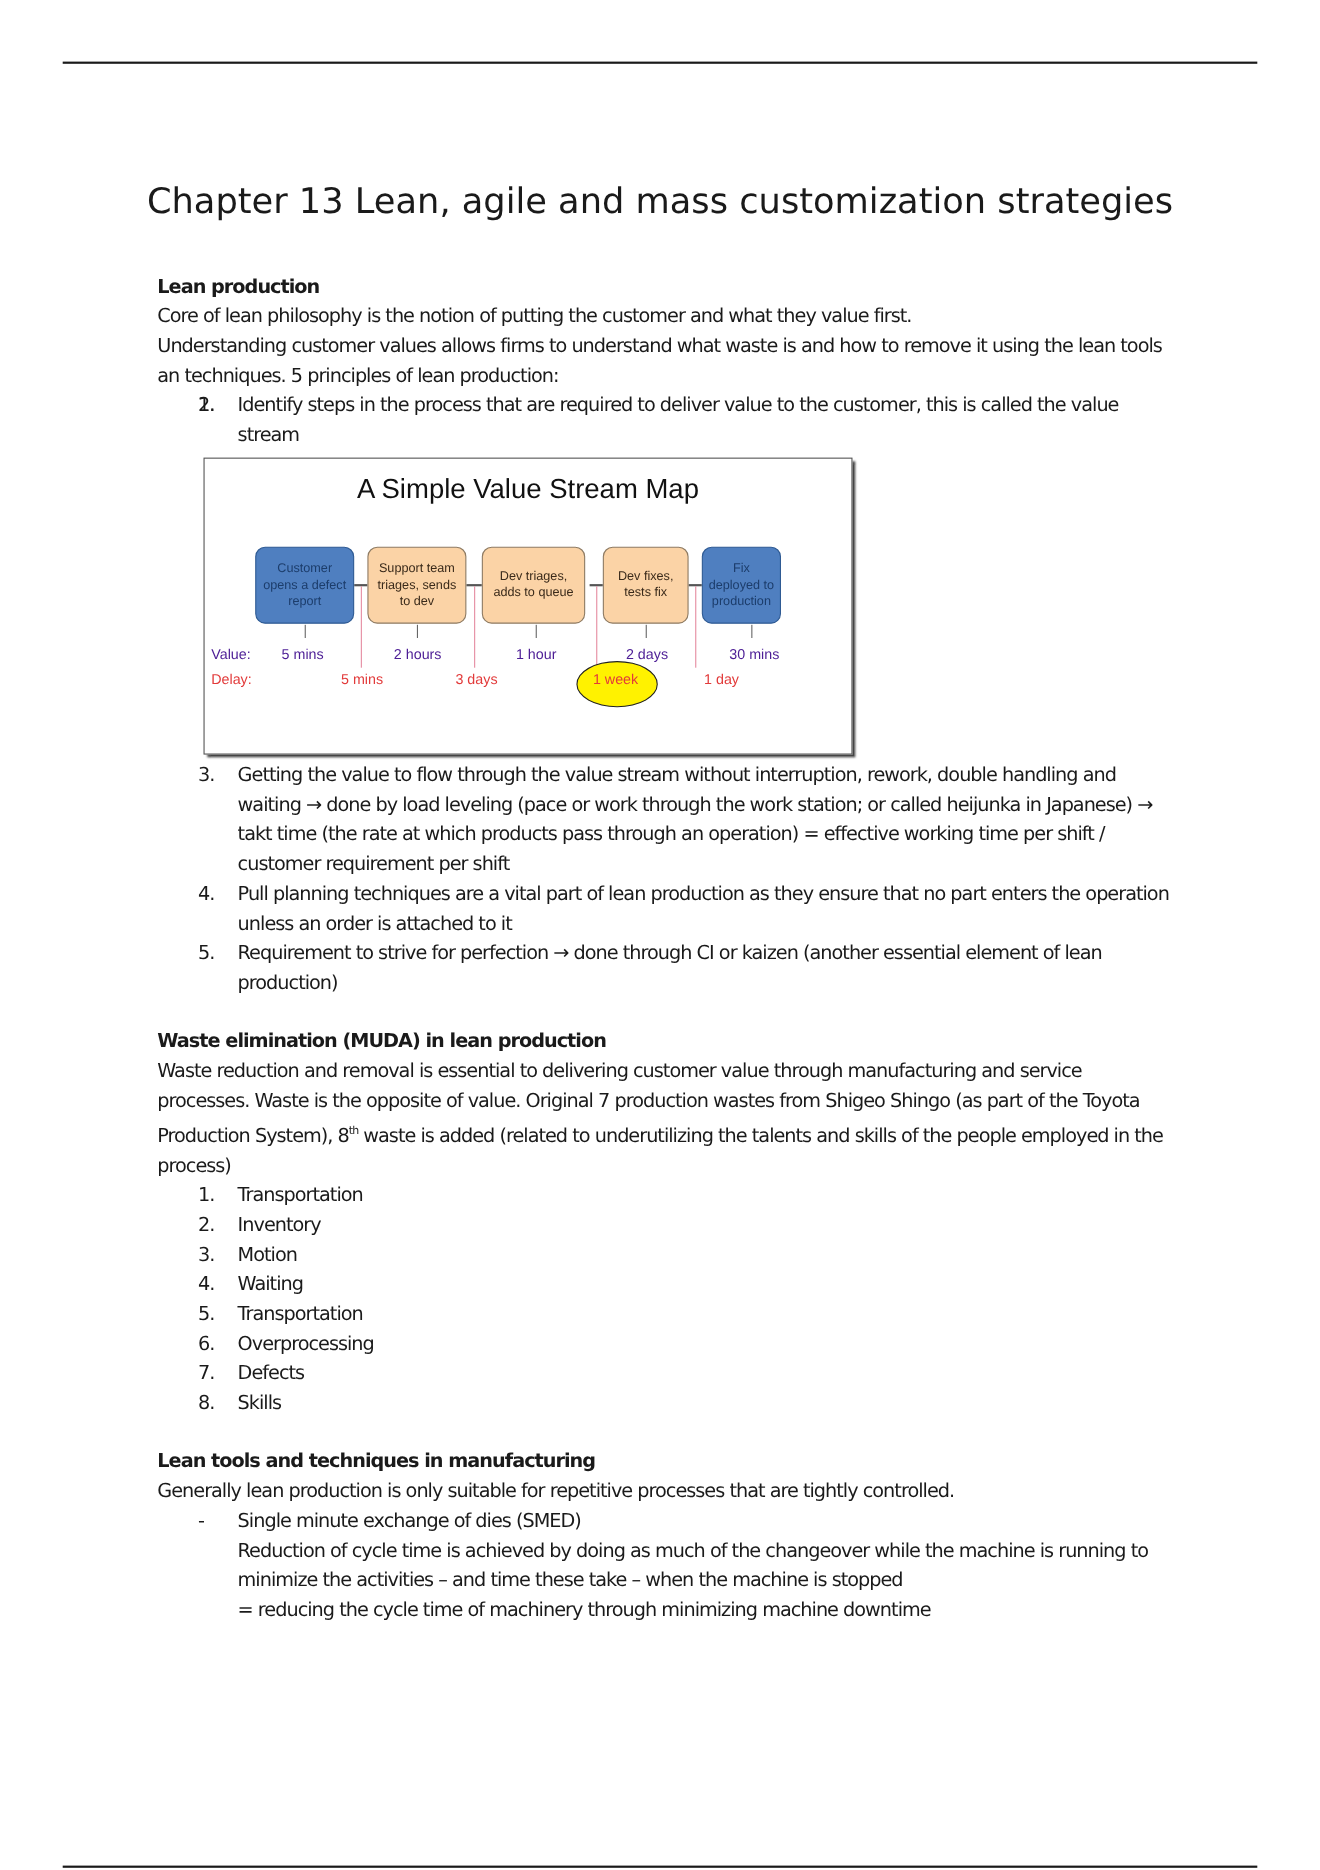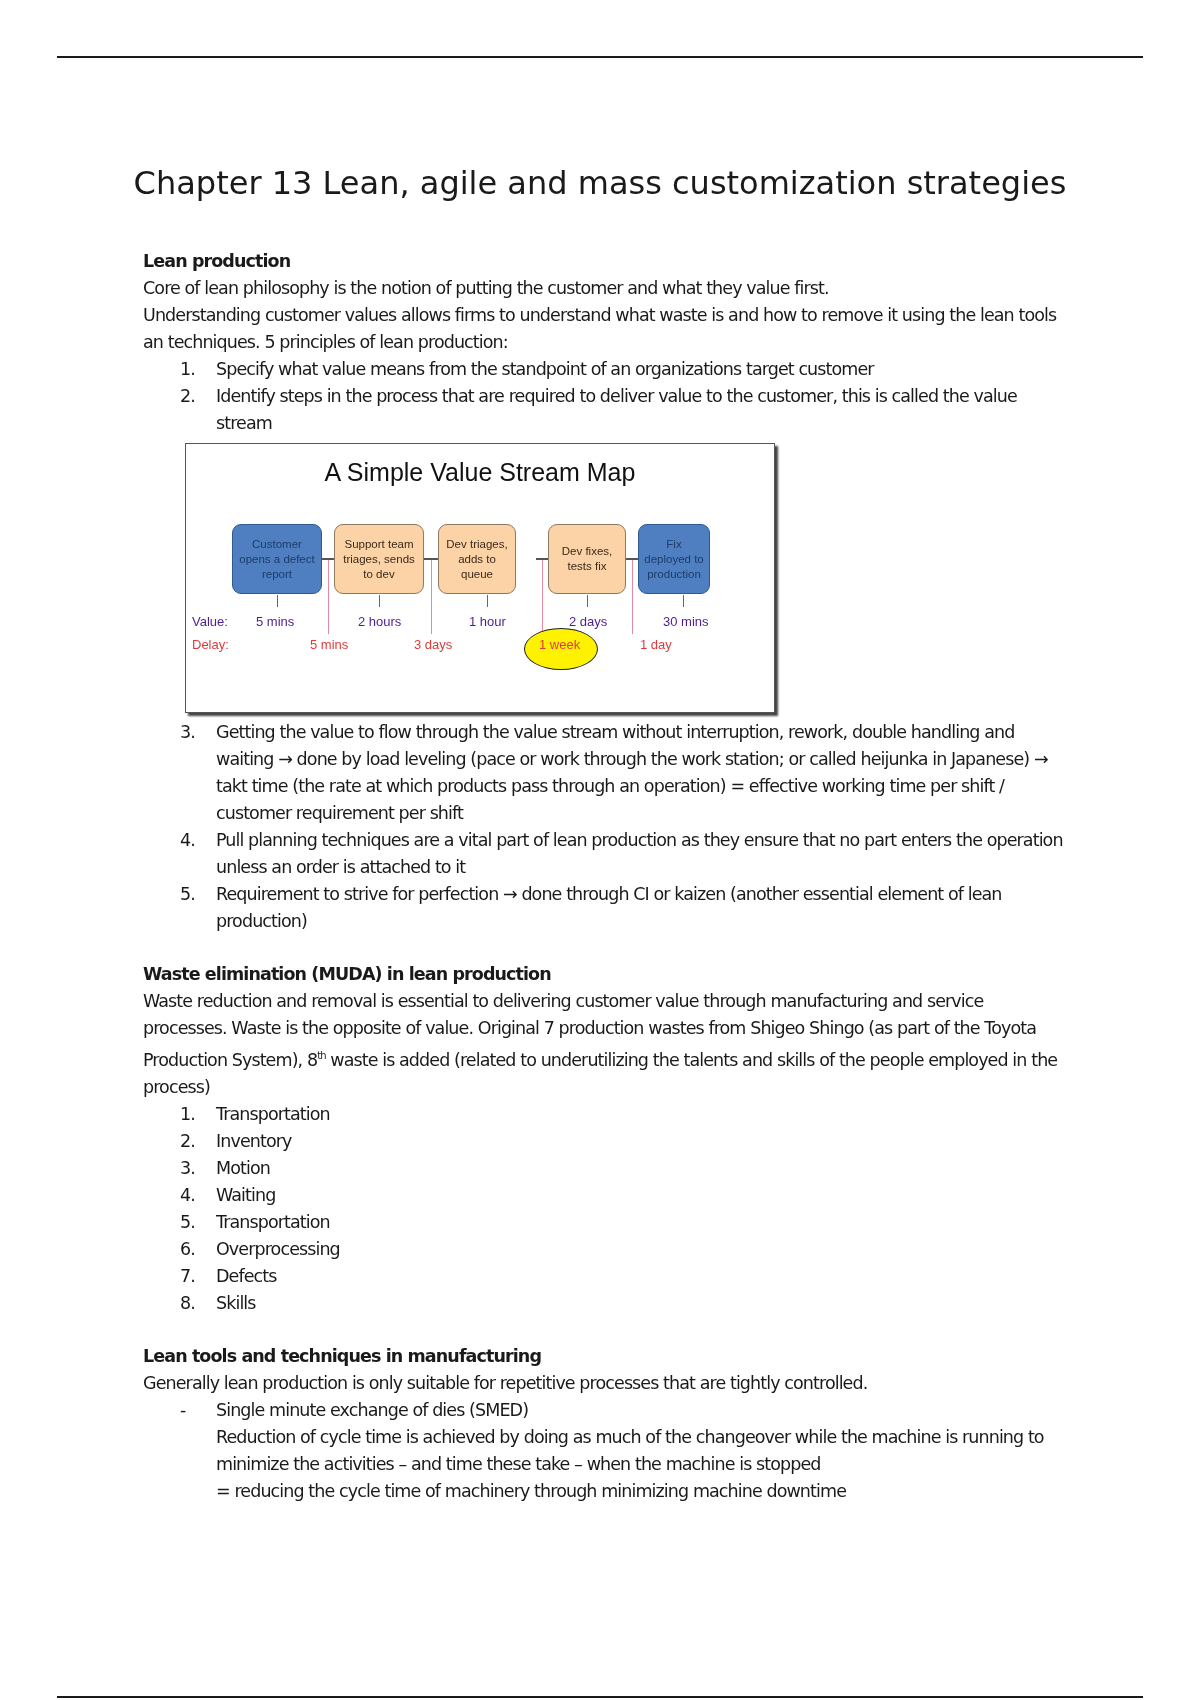--- a/index.html
+++ b/index.html
@@ -40,35 +40,35 @@
 <div class="rule top"></div>
 
 <div class="title">Chapter 13 Lean, agile and mass customization strategies</div>
 
 <div class="content">
 
   <div class="h">Lean production</div>
   <div class="p">Core of lean philosophy is the notion of putting the customer and what they value first.</div>
   <div class="p">Understanding customer values allows firms to understand what waste is and how to remove it using the lean tools an techniques. 5 principles of lean production:</div>
   <div>
-    <div class="li"><span class="num">1.</span><span>Specify what value means from the standpoint of an organizations target customer</span></div>
+    <div class="li"><span class="num">1.</span></div>
     <div class="li"><span class="num">2.</span><span>Identify steps in the process that are required to deliver value to the customer, this is called the value stream</span></div>
   </div>
 
   <div class="figure">
     <div class="fig-title">A Simple Value Stream Map</div>
 
     <div class="conn" style="left:136px;width:12px;"></div>
     <div class="conn" style="left:238px;width:14px;"></div>
     <div class="conn" style="left:350px;width:12px;"></div>
     <div class="conn" style="left:440px;width:12px;"></div>
 
     <div class="box blue" style="left:46px;width:90px;">Customer opens a defect report</div>
     <div class="box orange" style="left:148px;width:90px;">Support team triages, sends to dev</div>
-    <div class="box orange" style="left:252px;width:78px;">Dev triages, adds to queue</div>
+    <div class="box orange" style="left:252px;width:94px;">Dev triages, adds to queue</div>
     <div class="box orange" style="left:362px;width:78px;">Dev fixes, tests fix</div>
     <div class="box blue" style="left:452px;width:72px;">Fix deployed to production</div>
 
     <div class="uarrow" style="left:91px;top:151px;height:12px;"></div>
     <div class="uarrow" style="left:193px;top:151px;height:12px;"></div>
     <div class="uarrow" style="left:301px;top:151px;height:12px;"></div>
     <div class="uarrow" style="left:401px;top:151px;height:12px;"></div>
     <div class="uarrow" style="left:497px;top:151px;height:12px;"></div>
 
     <div class="vline" style="left:142px;top:116px;height:74px;"></div>

